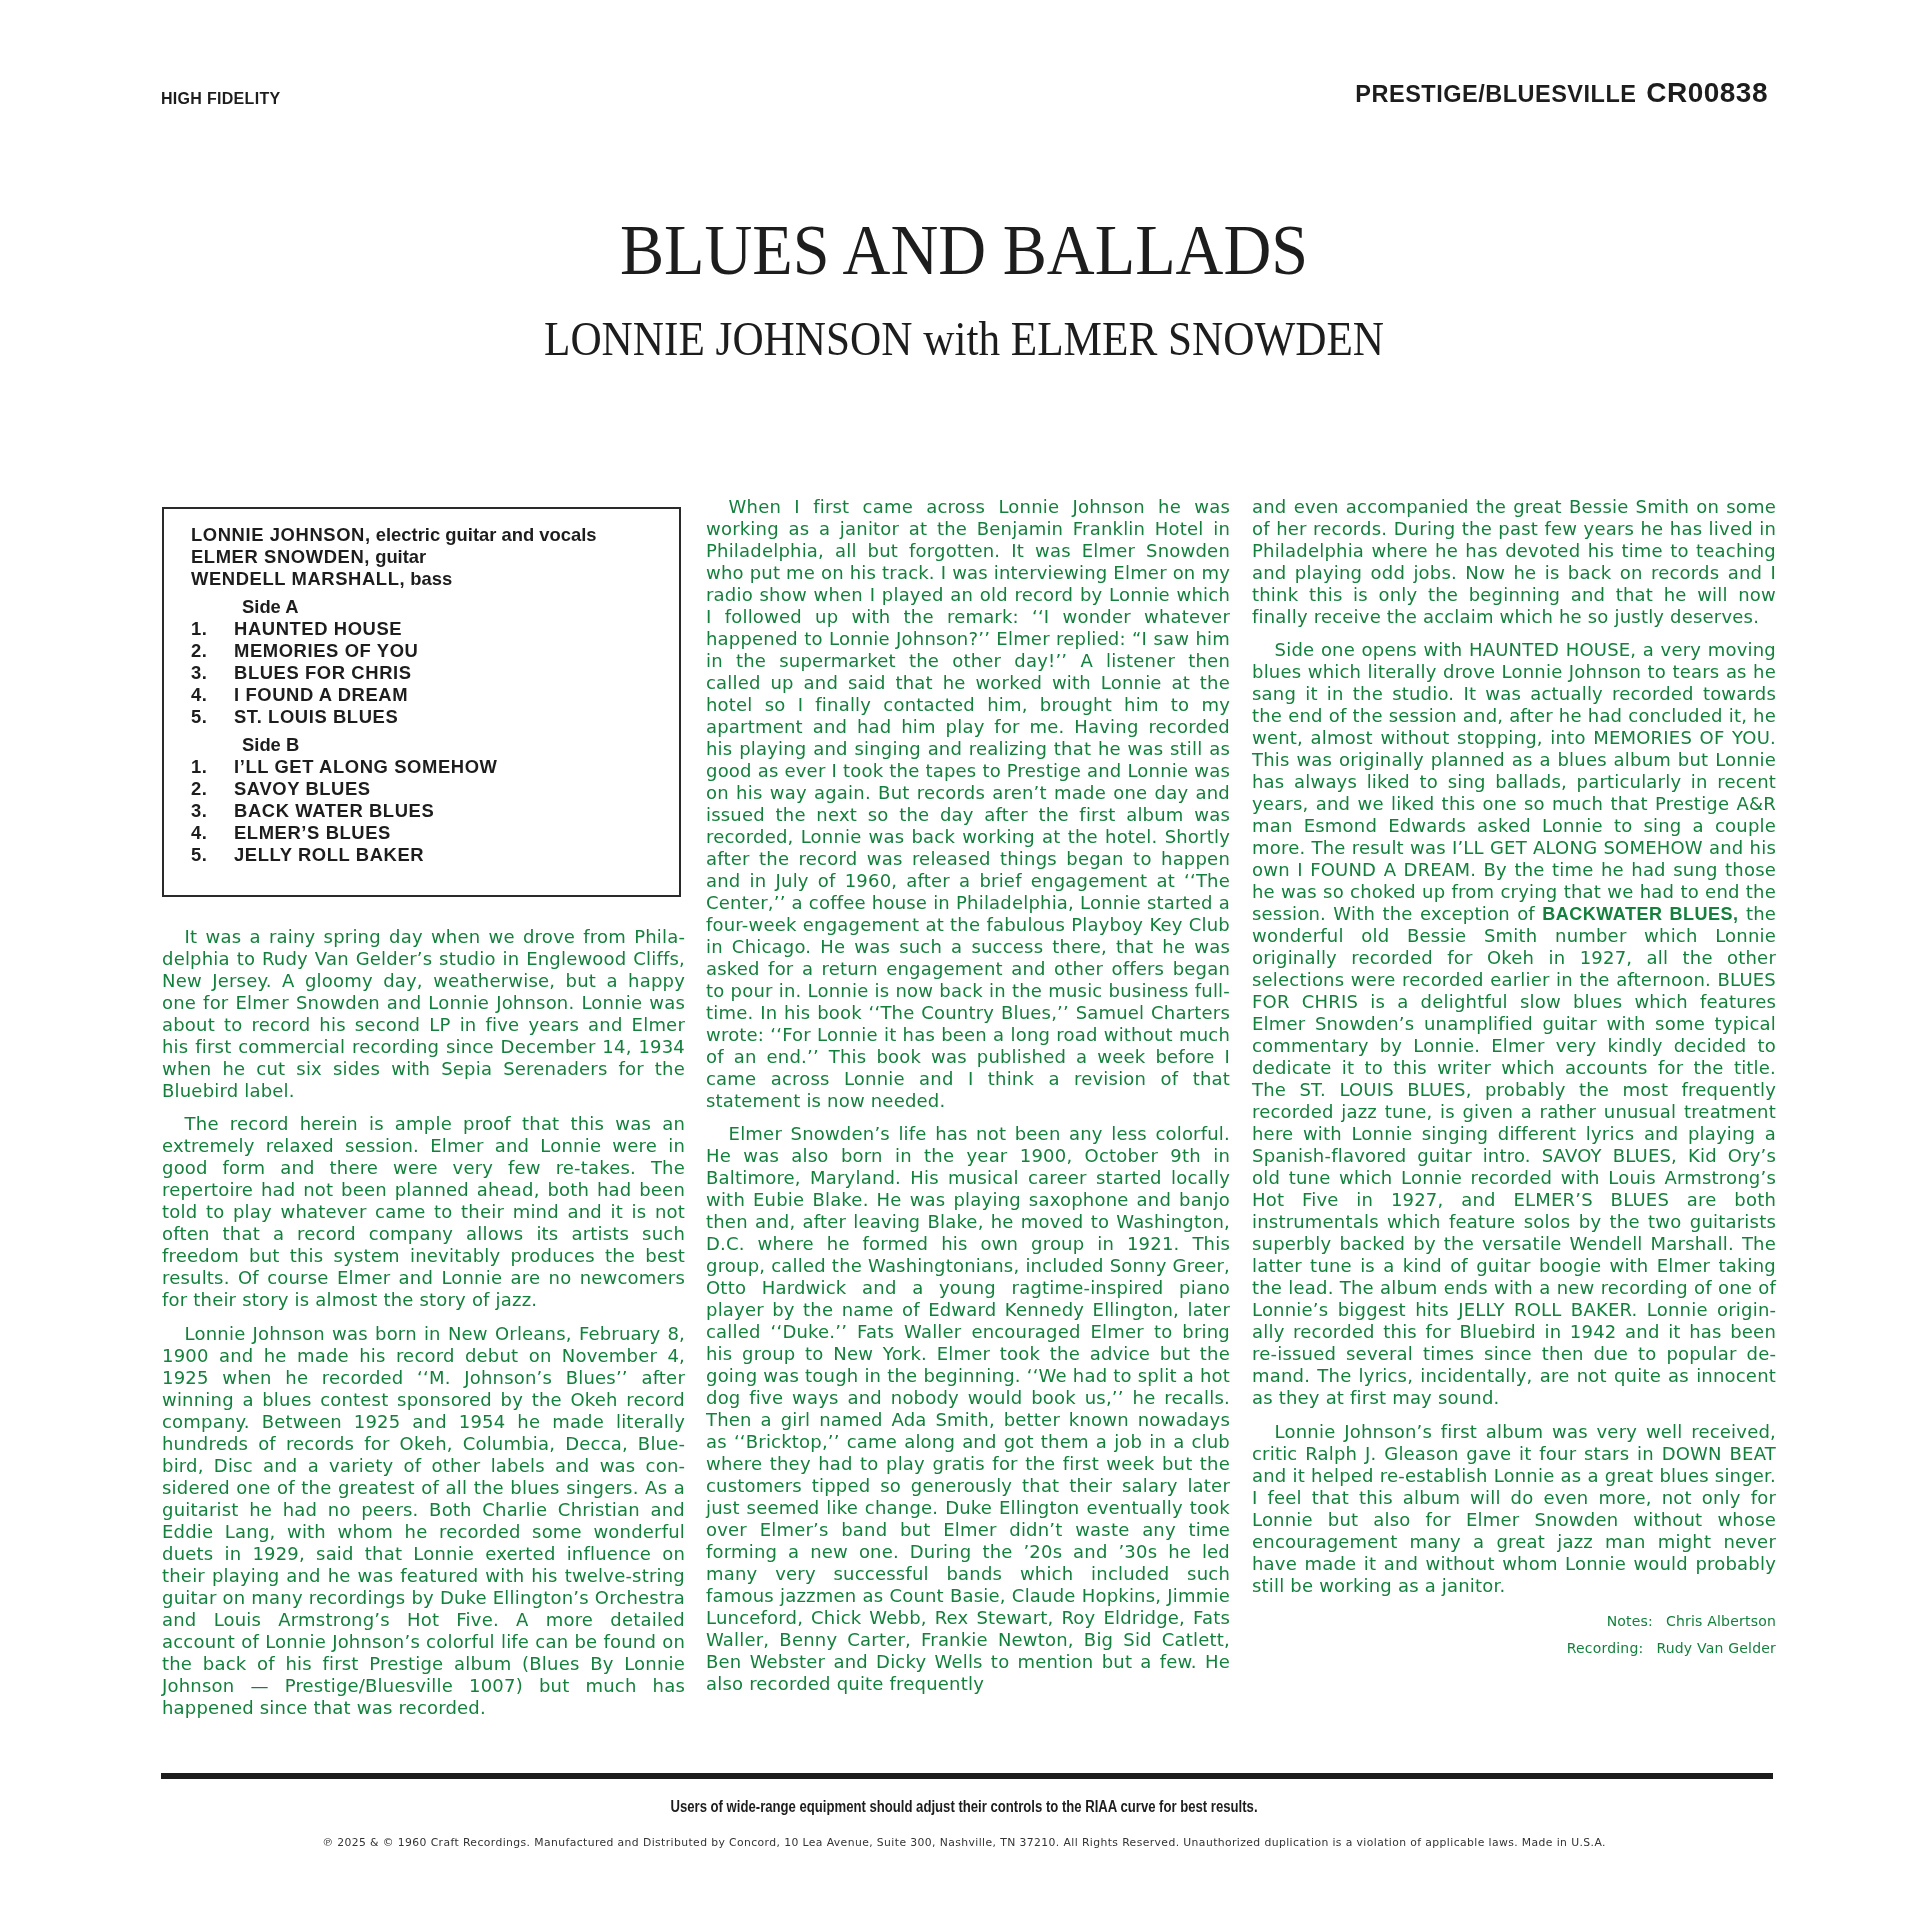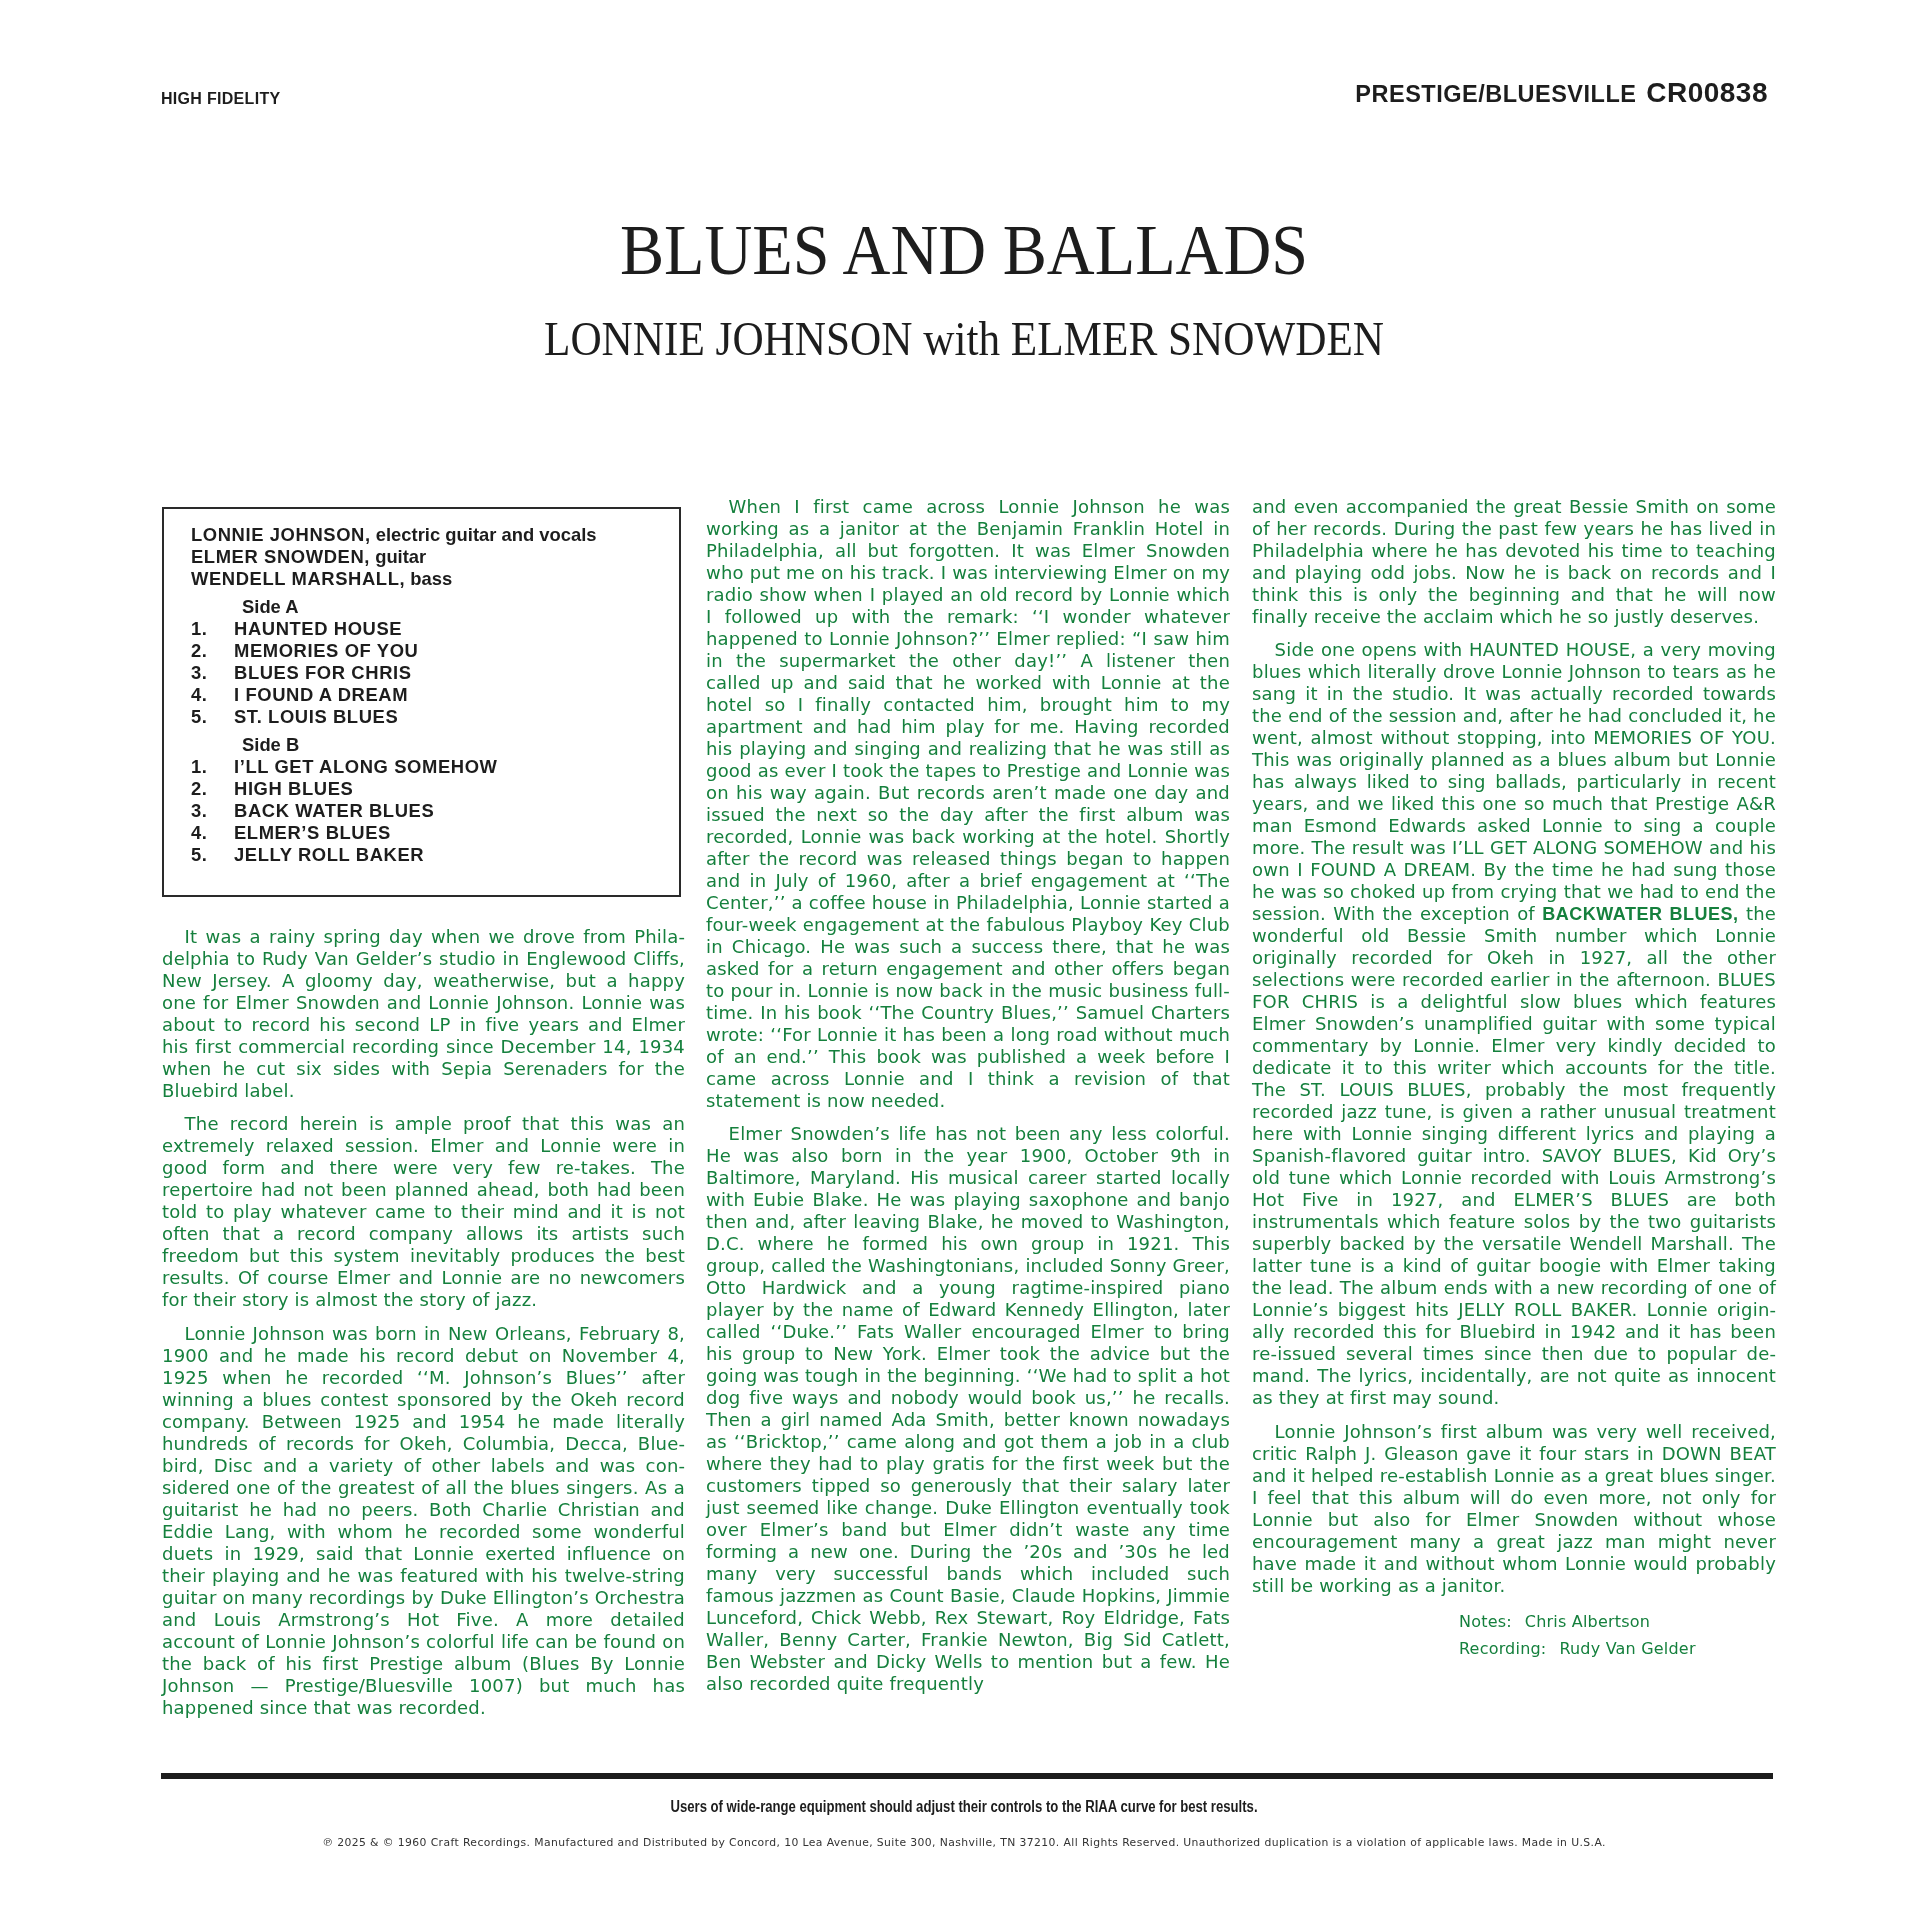--- a/index.html
+++ b/index.html
@@ -19,21 +19,21 @@
   .trackbox .track { display: flex; white-space: nowrap; letter-spacing: 0.6px; }
   .trackbox .track .n { width: 43px; flex: none; }
 
   .col { font-family: "DejaVu Sans", sans-serif; font-size: 18px; line-height: 22px; text-align: justify; color: #15803d; letter-spacing: 0.2px; }
   .col p { margin: 0 0 11.3px 0; text-indent: 22.6px; hyphens: manual; }
   .col p.noindent { text-indent: 0; }
   .col1 { left: 162px; top: 926px; width: 523px; }
   .col2 { left: 706px; top: 496px; width: 524px; }
   .col3 { left: 1252px; top: 496px; width: 524px; }
   .col b { font-family: "Liberation Sans", sans-serif; font-weight: bold; letter-spacing: 0.5px; }
-  .credits { margin-top: 4px; padding-left: 207px; font-size: 16px; line-height: 27px; text-align: left; }
+  .credits { margin-top: 4px; padding-left: 207px; font-size: 14px; line-height: 27px; text-align: right; }
   .credits .row span + span { margin-left: 13px; }
 
   .rule { left: 161px; top: 1773px; width: 1612px; height: 5.6px; background: #1d1d1d; }
   .riaa { left: 0; width: 1928px; top: 1798px; text-align: center; font-family: "Liberation Sans", sans-serif; font-weight: bold; font-size: 16px; color: #1d1d1d; transform: scaleX(0.82); transform-origin: center; }
   .copyright { left: 0; width: 1928px; top: 1836px; text-align: center; font-family: "DejaVu Sans", sans-serif; font-size: 10.8px; color: #333; letter-spacing: 0.4px; }
 </style>
 </head>
 <body>
 
 <div class="abs hifi">HIGH FIDELITY</div>
@@ -73,21 +73,21 @@
       <span>ST. LOUIS BLUES</span>
     </div>
 
   <div class="side">Side B</div>
   <div class="track">
       <span class="n">1.</span>
       <span>I’LL GET ALONG SOMEHOW</span>
     </div>
   <div class="track">
       <span class="n">2.</span>
-      <span>HIGH BLUES</span>
+      <span>SAVOY BLUES</span>
     </div>
   <div class="track">
       <span class="n">3.</span>
       <span>BACK WATER BLUES</span>
     </div>
   <div class="track">
       <span class="n">4.</span>
       <span>ELMER’S BLUES</span>
     </div>
   <div class="track">

